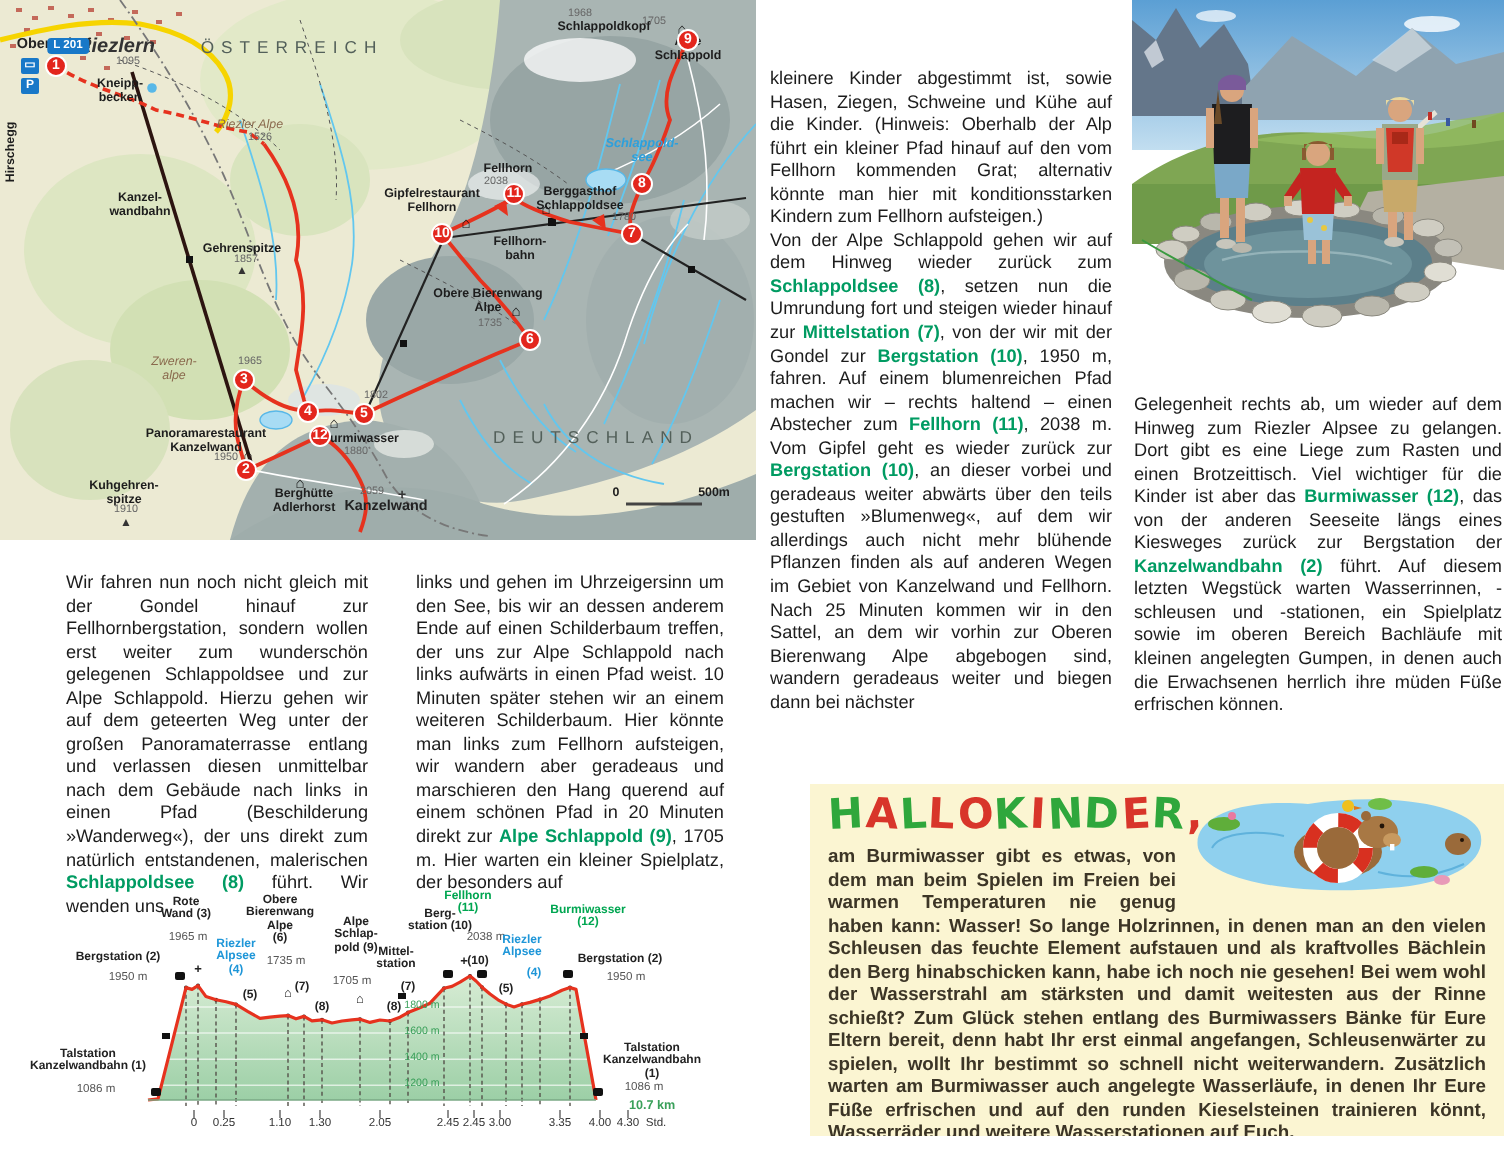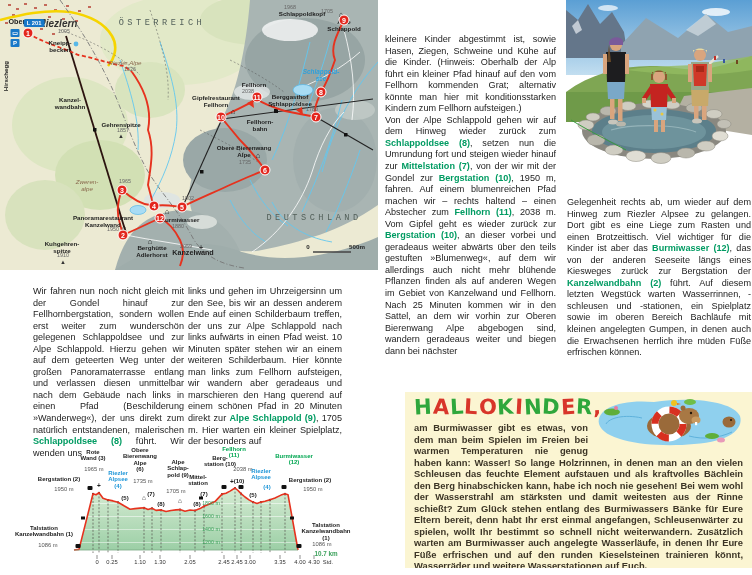--- a/index.html
+++ b/index.html
@@ -13,21 +13,21 @@
   .map{position:absolute;left:0;top:0;width:378px;height:270px;overflow:hidden;}
   .map svg{position:absolute;left:0;top:0;}
   .overlay{position:absolute;left:0;top:0;right:0;bottom:0;}
   .lb{position:absolute;white-space:pre-line;text-align:center;line-height:1.05;}
   .mt{font-size:7.2px;font-weight:bold;color:#222;}
   .mt2{font-size:10px;font-weight:bold;font-style:italic;color:#333;}
   .mb{font-size:6.2px;font-weight:bold;color:#1d1d1d;}
   .elev{font-size:5.4px;color:#666;}
   .wat{font-size:6.4px;font-weight:bold;font-style:italic;color:#2da0dc;}
   .alp{font-size:6.2px;font-style:italic;color:#8a6a4e;}
-  .country{font-family:Liberation Mono, monospace;font-size:8.6px;letter-spacing:3.5px;color:#53605a;margin-left:16px;}
+  .country{font-family:Liberation Sans, sans-serif;font-size:8.6px;letter-spacing:3.5px;color:#53605a;}
   .road{background:#1878c8;color:#fff;font-size:5.8px;font-weight:bold;padding:1px 3px;border-radius:2px;}
   .pico{background:#1878c8;color:#fff;width:9px;height:8px;font-size:6px;font-weight:bold;
         display:flex;align-items:center;justify-content:center;border-radius:1px;}
   .peak{font-size:6px;color:#333;}
   .bldg{font-size:7.5px;color:#111;}
   .cross{font-size:7px;font-weight:bold;color:#333;}
   .mnum{width:11px;height:11px;border-radius:50%;background:#e3261d;color:#fff;font-size:7px;
         font-weight:bold;display:flex;align-items:center;justify-content:center;
         border:1px solid #fff;box-sizing:border-box;}
   
@@ -246,21 +246,21 @@
         <span class="lb mnum" style="left: 344px; top: 20px; transform: translate(-50%, -50%);">9</span>
         <span class="lb mnum" style="left: 221px; top: 117px; transform: translate(-50%, -50%);">10</span>
         <span class="lb mnum" style="left: 257px; top: 97px; transform: translate(-50%, -50%);">11</span>
         <span class="lb mnum" style="left: 160px; top: 218px; transform: translate(-50%, -50%);">12</span>
       </div>
   </div>
 
   <div class="col" style="left:33px;top:286px;width:151px;">
     <p><span>Wir fahren nun noch nicht gleich mit der Gondel hinauf zur Fellhornbergstation, sondern wollen erst weiter zum wunderschön gelegenen Schlappoldsee und zur Alpe Schlappold. Hierzu gehen wir auf dem geteerten Weg unter der großen Panoramaterrasse entlang und verlassen diesen unmittelbar nach dem Gebäude nach links in einen Pfad (Beschilderung »Wanderweg«), der uns direkt zum natürlich entstandenen, malerischen </span><span class="kw">Schlappoldsee (8)</span><span> führt. Wir wenden uns</span></p>
   </div>
-  <div class="col" style="left:188px;top:286px;width:154px;">
+  <div class="col" style="left:208px;top:286px;width:154px;">
     <p><span>links und gehen im Uhrzeigersinn um den See, bis wir an dessen anderem Ende auf einen Schilderbaum treffen, der uns zur Alpe Schlappold nach links aufwärts in einen Pfad weist. 10 Minuten später stehen wir an einem weiteren Schilderbaum. Hier könnte man links zum Fellhorn aufsteigen, wir wandern aber geradeaus und marschieren den Hang querend auf einem schönen Pfad in 20 Minuten direkt zur </span><span class="kw">Alpe Schlappold (9)</span><span>, 1705 m. Hier warten ein kleiner Spielplatz, der besonders auf</span></p>
   </div>
   <div class="col" style="left:385px;top:34px;width:171px;">
     <p><span>kleinere Kinder abgestimmt ist, sowie Hasen, Ziegen, Schweine und Kühe auf die Kinder. (Hinweis: Oberhalb der Alp führt ein kleiner Pfad hinauf auf den vom Fellhorn kommenden Grat; alternativ könnte man hier mit konditionsstarken Kindern zum Fellhorn aufsteigen.)</span></p>
     <p><span>Von der Alpe Schlappold gehen wir auf dem Hinweg wieder zurück zum </span><span class="kw">Schlappoldsee (8)</span><span>, setzen nun die Umrundung fort und steigen wieder hinauf zur </span><span class="kw">Mittelstation (7)</span><span>, von der wir mit der Gondel zur </span><span class="kw">Bergstation (10)</span><span>, 1950 m, fahren. Auf einem blumenreichen Pfad machen wir – rechts haltend – einen Abstecher zum </span><span class="kw">Fellhorn (11)</span><span>, 2038 m. Vom Gipfel geht es wieder zurück zur </span><span class="kw">Bergstation (10)</span><span>, an dieser vorbei und geradeaus weiter abwärts über den teils gestuften »Blumenweg«, auf dem wir allerdings auch nicht mehr blühende Pflanzen finden als auf anderen Wegen im Gebiet von Kanzelwand und Fellhorn. Nach 25 Minuten kommen wir in den Sattel, an dem wir vorhin zur Oberen Bierenwang Alpe abgebogen sind, wandern geradeaus weiter und biegen dann bei nächster</span></p>
   </div>
   <div class="col" style="left:567px;top:197px;width:184px;">
     <p><span>Gelegenheit rechts ab, um wieder auf dem Hinweg zum Riezler Alpsee zu gelangen. Dort gibt es eine Liege zum Rasten und einen Brotzeittisch. Viel wichtiger für die Kinder ist aber das </span><span class="kw">Burmiwasser (12)</span><span>, das von der anderen Seeseite längs eines Kiesweges zurück zur Bergstation der </span><span class="kw">Kanzelwandbahn (2)</span><span> führt. Auf diesem letzten Wegstück warten Wasserrinnen, -schleusen und -stationen, ein Spielplatz sowie im oberen Bereich Bachläufe mit kleinen angelegten Gumpen, in denen auch die Erwachsenen herrlich ihre müden Füße erfrischen können.</span></p>
   </div>
 

